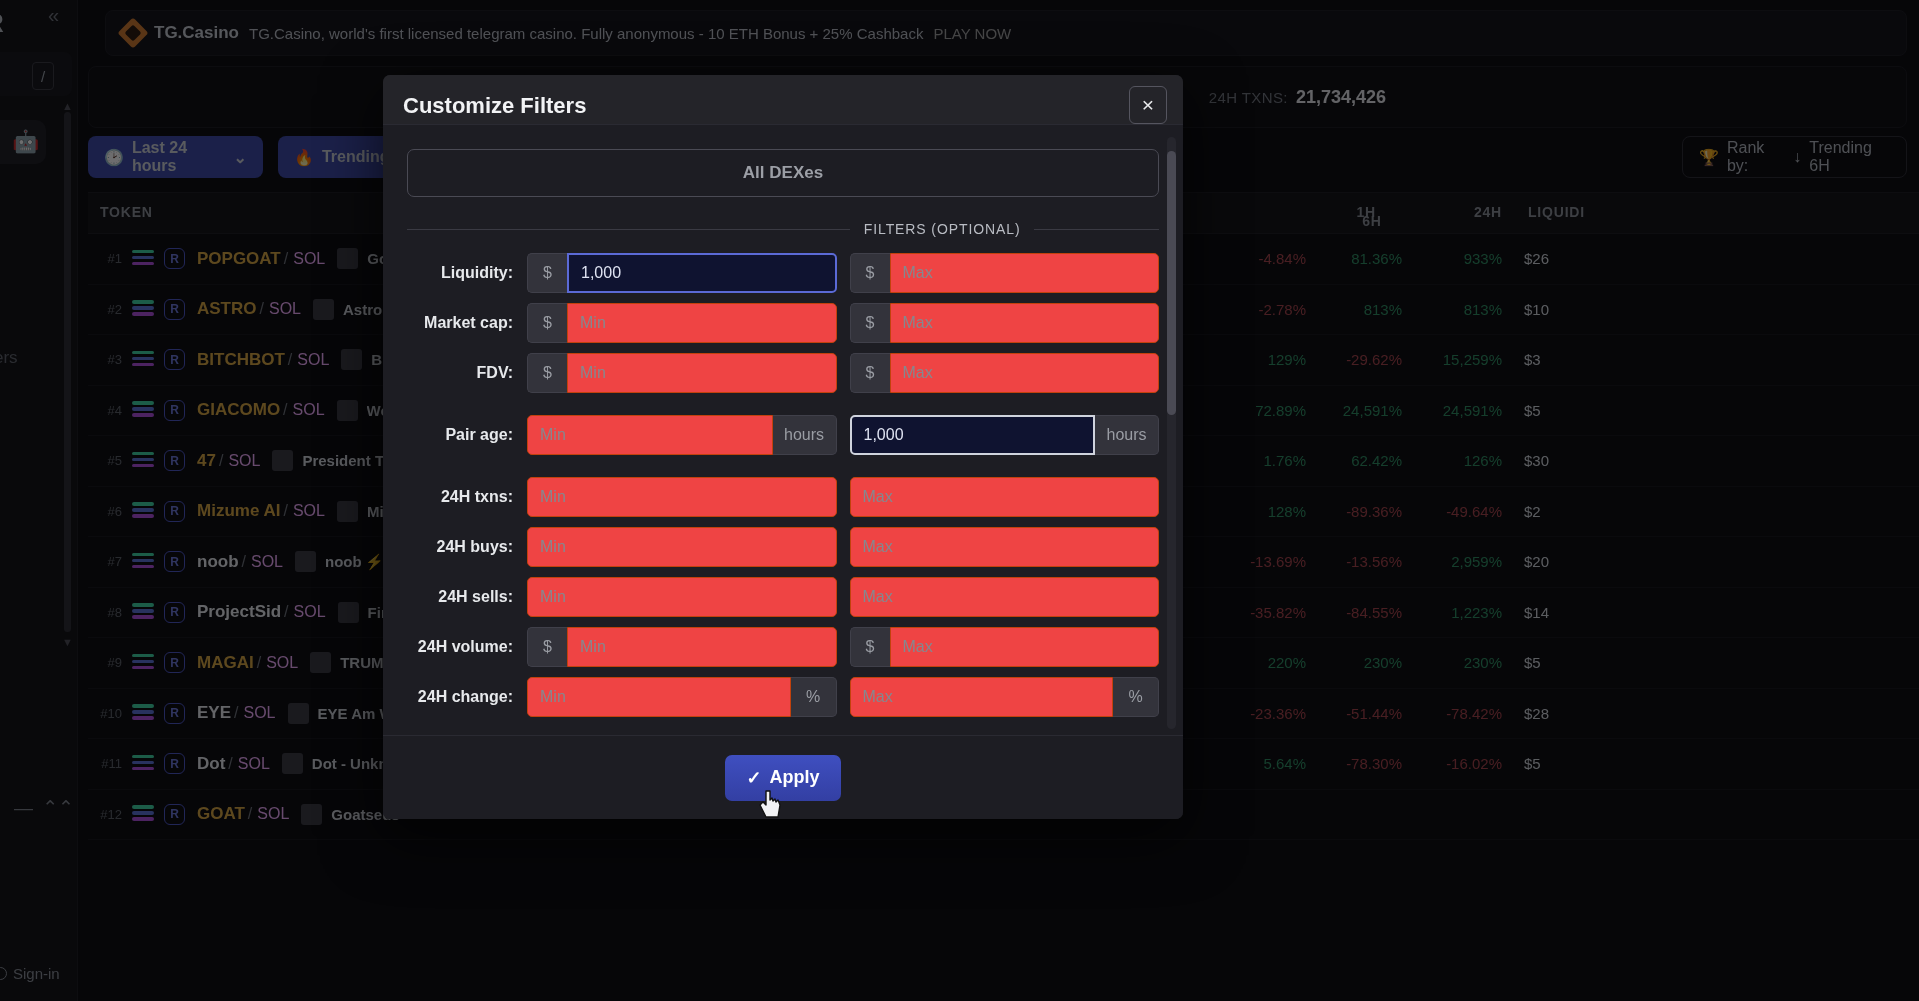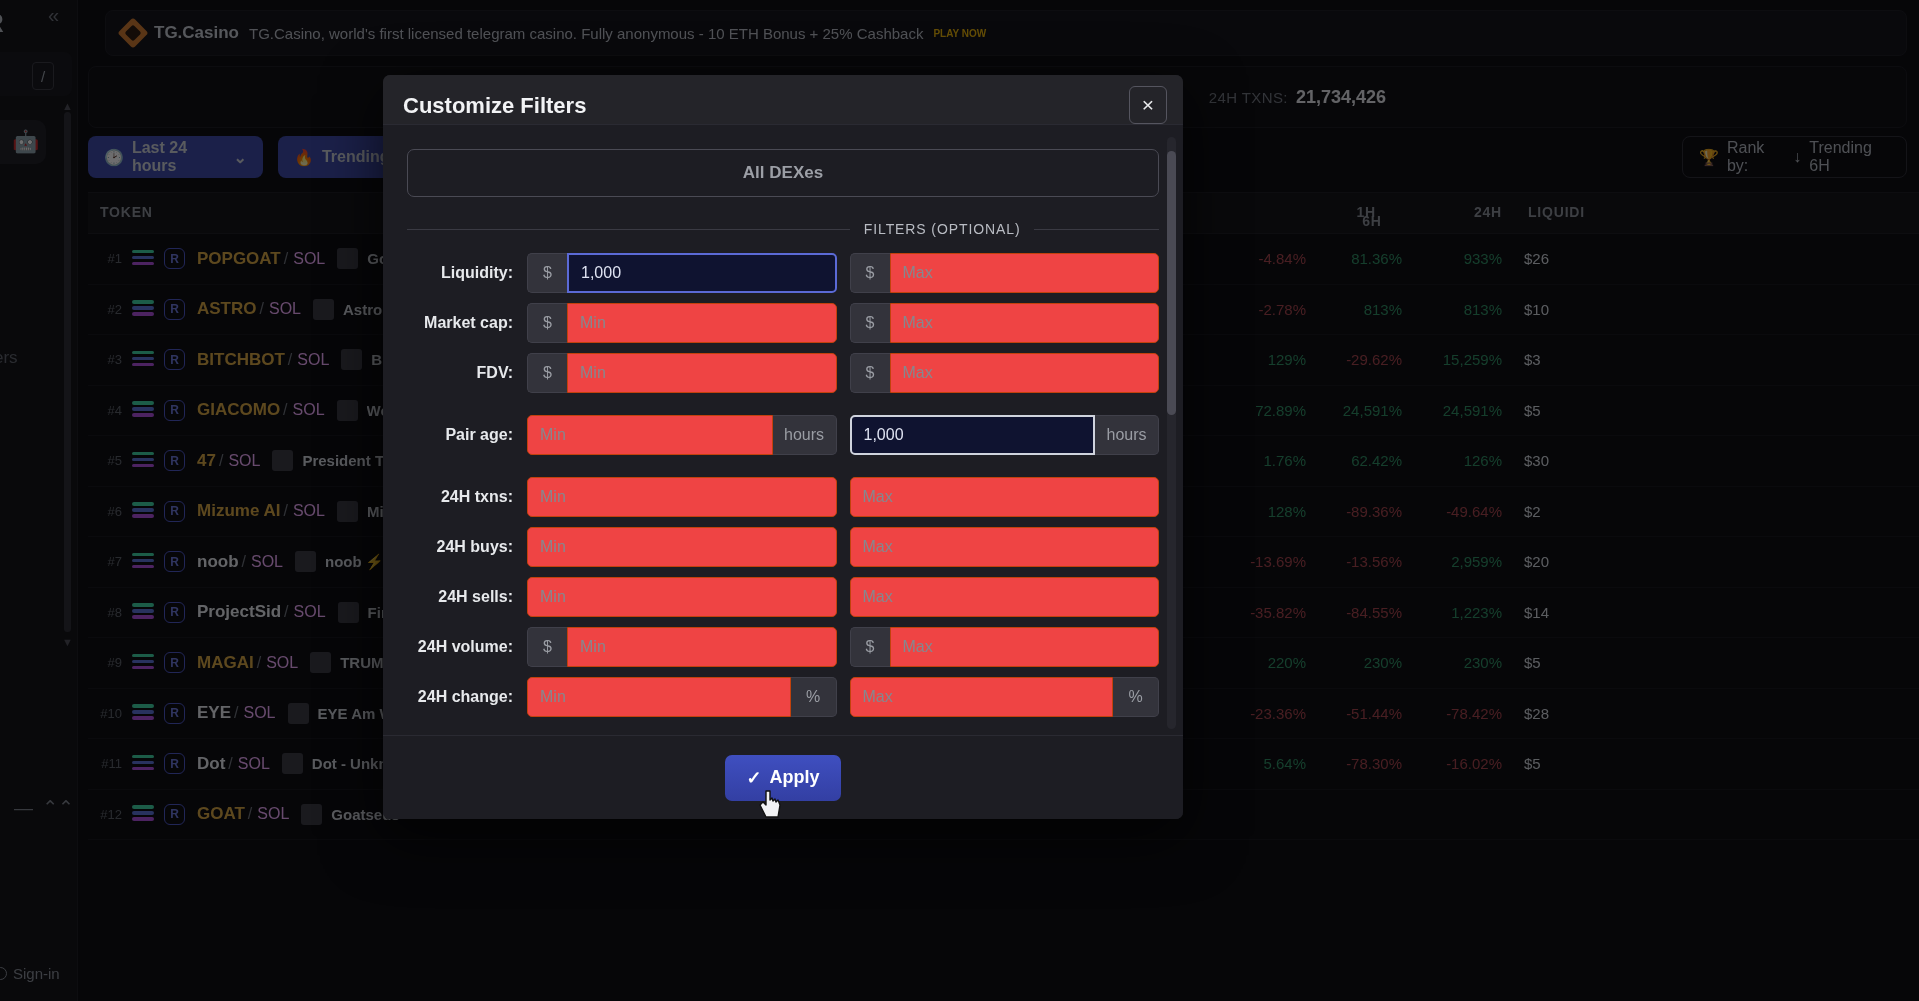--- a/index.html
+++ b/index.html
@@ -74,21 +74,21 @@
   .ad-diamond {
     width: 22px; height: 22px; background: #d07a2e; transform: rotate(45deg);
     border-radius: 3px; position: relative; flex: none;
   }
   .ad-diamond::after {
     content: ""; position: absolute; inset: 5px; border-radius: 2px;
     background: #2a1a0c;
   }
   .ad-brand { color: #c8ccd4; font-weight: 700; font-size: 17px; }
   .ad-text  { color: #b9bdc5; font-size: 15px; }
-  .ad-cta   { color: #eab308; font-weight: 700; font-size: 10px; }
+  .ad-cta   { color: #a3a3a3; font-weight: 400; font-size: 15px; }
 
   
   .stat-bar {
     position: absolute; left: 88px; top: 66px; right: 12px; height: 62px;
     background: #0d0d10; border: 1px solid #18181d; border-radius: 8px;
     display: flex; align-items: center; justify-content: flex-end; padding-right: 520px;
   }
   .stat-label { color: #73777f; font-size: 15px; letter-spacing: .4px; }
   .stat-value { color: #e6e8ec; font-size: 18px; font-weight: 700; margin-left: 8px; }
 

